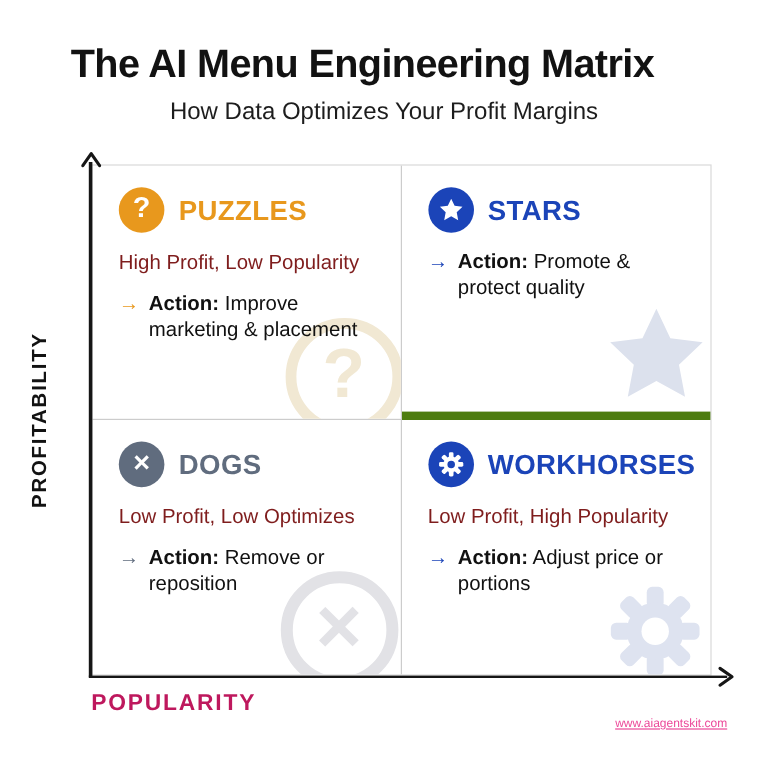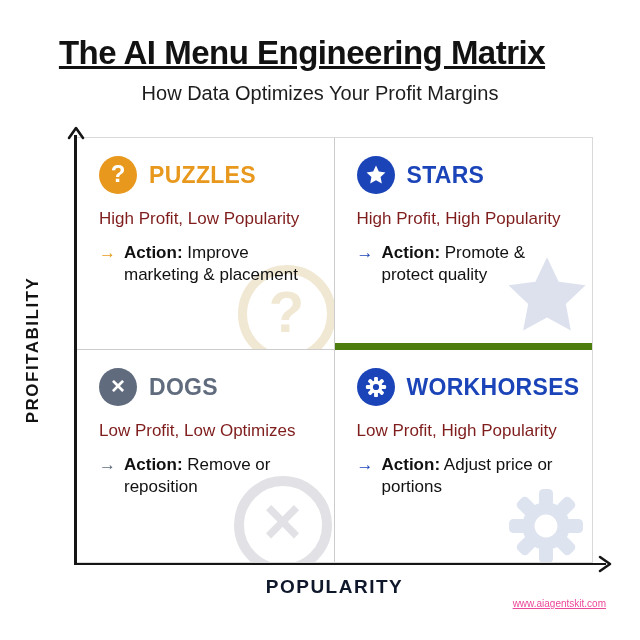--- a/index.html
+++ b/index.html
@@ -4,21 +4,21 @@
 <style>
   html,body { margin:0; padding:0; background:#e9e9ea; }
   .page {
     position:relative; width:640px; height:640px; margin:0 auto;
     background:#ffffff; overflow:hidden;
     font-family:"Liberation Sans","DejaVu Sans",sans-serif; color:#111;
   }
   
   .title {
     position:absolute; top:34px; left:0; width:604px; text-align:center;
-    font-size:33px; font-weight:800; letter-spacing:-0.5px; color:#121212;text-decoration:underline;
+    font-size:33px; font-weight:800; letter-spacing:-0.5px; color:#121212;
   }
   .subtitle {
     position:absolute; top:82px; left:0; width:640px; text-align:center;
     font-size:20px; font-weight:400; color:#1d1d1d;
   }
   
   .matrix-area { position:absolute; left:76px; top:137px; width:517px; height:426px; }
   .matrix {
     position:absolute; inset:0; display:grid;
     grid-template-columns:1fr 1fr; grid-template-rows:1fr 1fr;
@@ -68,22 +68,22 @@
   .x-arrowhead { position:absolute; right:-19px; bottom:-9.5px; }
   .y-label-wrap {
     position:absolute; left:-58px; top:0; bottom:0; width:30px;
     display:flex; align-items:center; justify-content:center;
   }
   .y-label {
     transform:rotate(-90deg); white-space:nowrap;
     font-size:17px; font-weight:800; letter-spacing:1.5px; color:#121212;
   }
   .x-label {
-    position:absolute; top:576px; left:76px; width:517px; text-align:center;
-    font-size:19px; font-weight:800; letter-spacing:1.5px; color:#0f172a;
+    position:absolute; top:576px; left:76px; width:517px; text-align:left;
+    font-size:19px; font-weight:800; letter-spacing:1.5px; color:#be185d;
   }
   
   .footer {
     position:absolute; top:598px; right:34px;
     font-size:10px; color:#ec4899;text-decoration:underline;
   }
 </style>
 </head>
 <body>
 
@@ -118,21 +118,20 @@
           <path d="M50 7 L62.9 34.2 L92.8 38.1 L70.9 58.8 L76.5 88.4 L50 74 L23.5 88.4 L29.1 58.8 L7.2 38.1 L37.1 34.2 Z" fill="#DCE1ED"></path>
         </svg>
         <div class="q-head">
           <span class="q-icon">
             <svg width="22" height="22" viewBox="0 0 100 100">
               <path d="M50 7 L62.9 34.2 L92.8 38.1 L70.9 58.8 L76.5 88.4 L50 74 L23.5 88.4 L29.1 58.8 L7.2 38.1 L37.1 34.2 Z" fill="#ffffff"></path>
             </svg>
           </span>
           <span class="q-title">STARS</span>
         </div>
-        <div class="q-desc">High Profit, High Popularity</div>
         <div class="q-action">
           <span class="q-arrow">→</span>
           <span class="action-text"><b>Action:</b> <span>Promote &amp; protect quality</span></span>
         </div>
       </div>
 
       <div class="quad q2">
         <div class="wm wm-ring wm-x">
           <span class="wm-glyph">×</span>
         </div>

